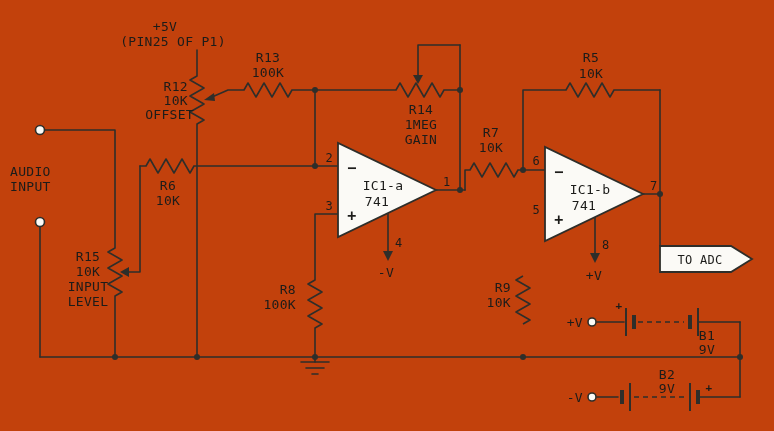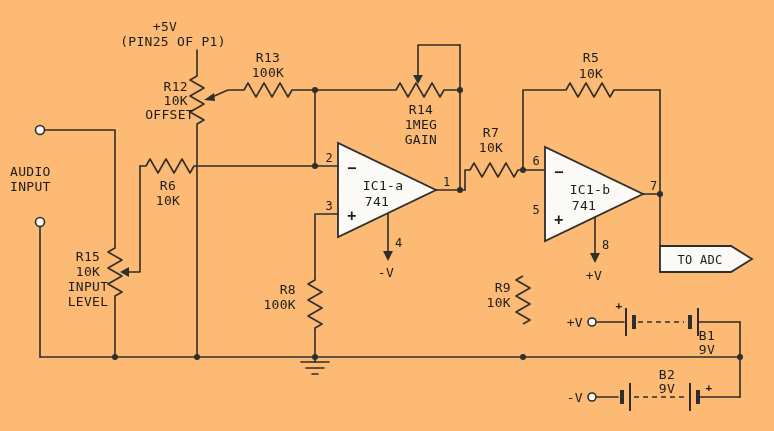--- a/index.html
+++ b/index.html
@@ -1,17 +1,17 @@
 <!DOCTYPE html>
 <html><head>
 <meta charset="utf-8">
 <style>
   html,body{margin:0;padding:0;background:#e9e9e5;}
   .page{
-    position:relative;width:774px;height:431px;background:#fdba74;
+    position:relative;width:774px;height:431px;background:#c2410c;
     overflow:hidden;font-family:"DejaVu Sans Mono","Liberation Mono",monospace;
   }
   svg{display:block;}
   svg text{
     font-family:"DejaVu Sans Mono","Liberation Mono",monospace;
     font-size:13px;fill:#1c1c1a;letter-spacing:0.3px;
   }
   svg text.pin{font-size:12px;}
   svg text.sign{font-size:15px;font-weight:bold;}
   svg text.small{font-size:11px;font-weight:bold;}

